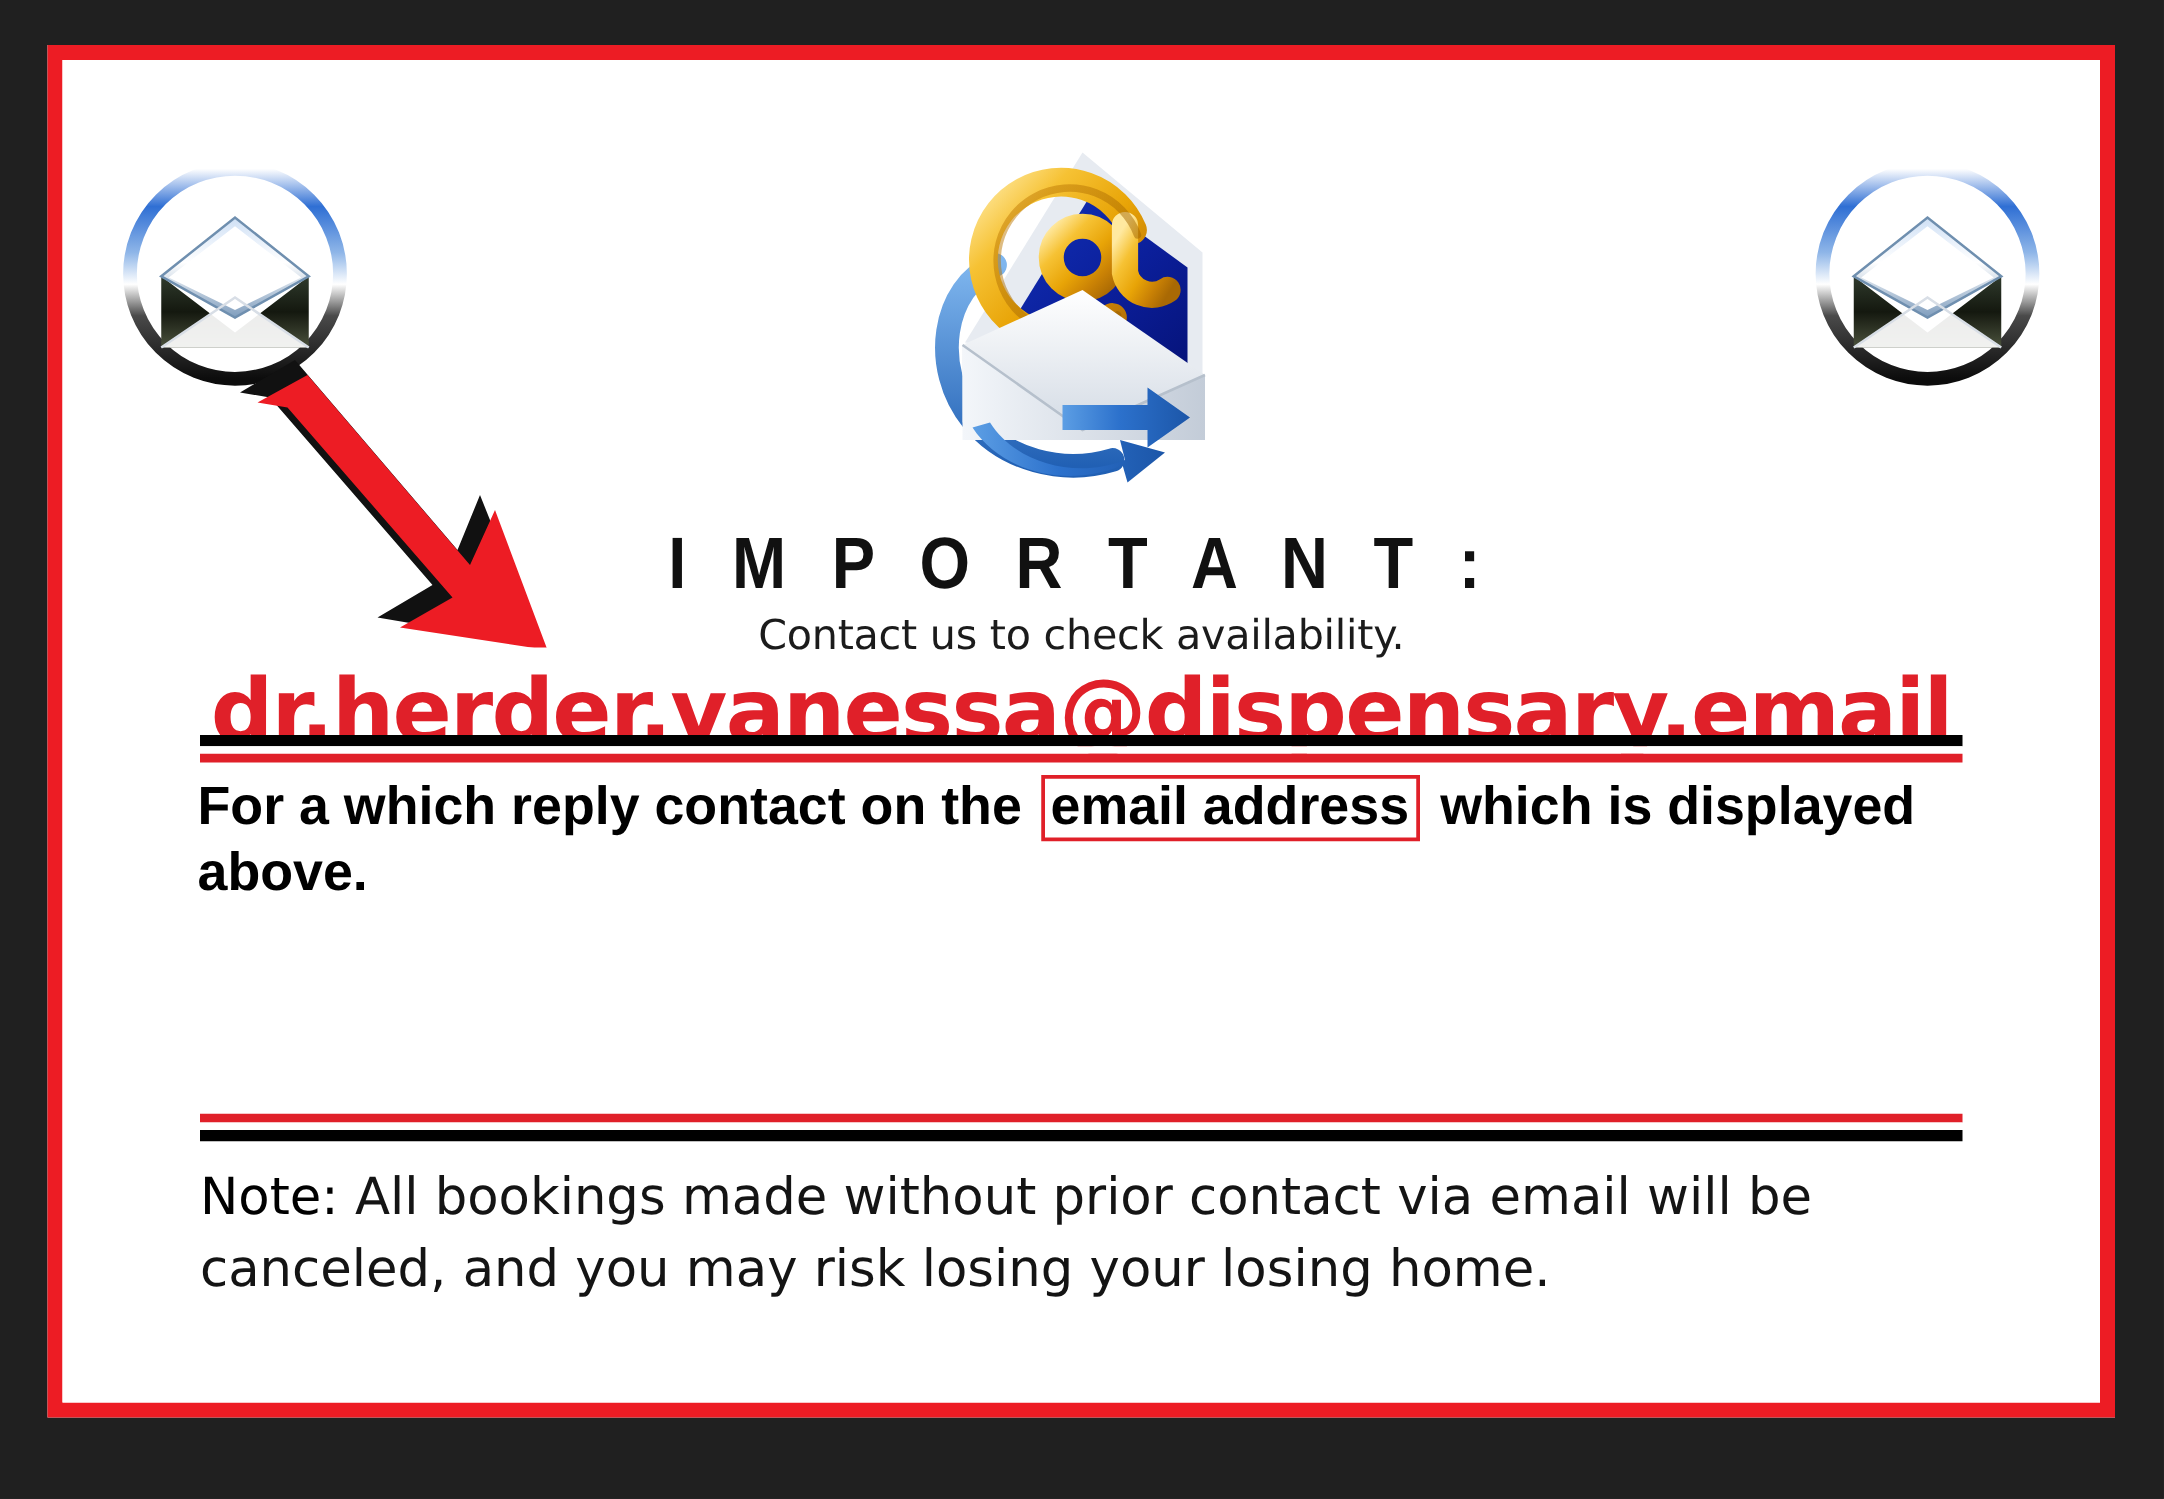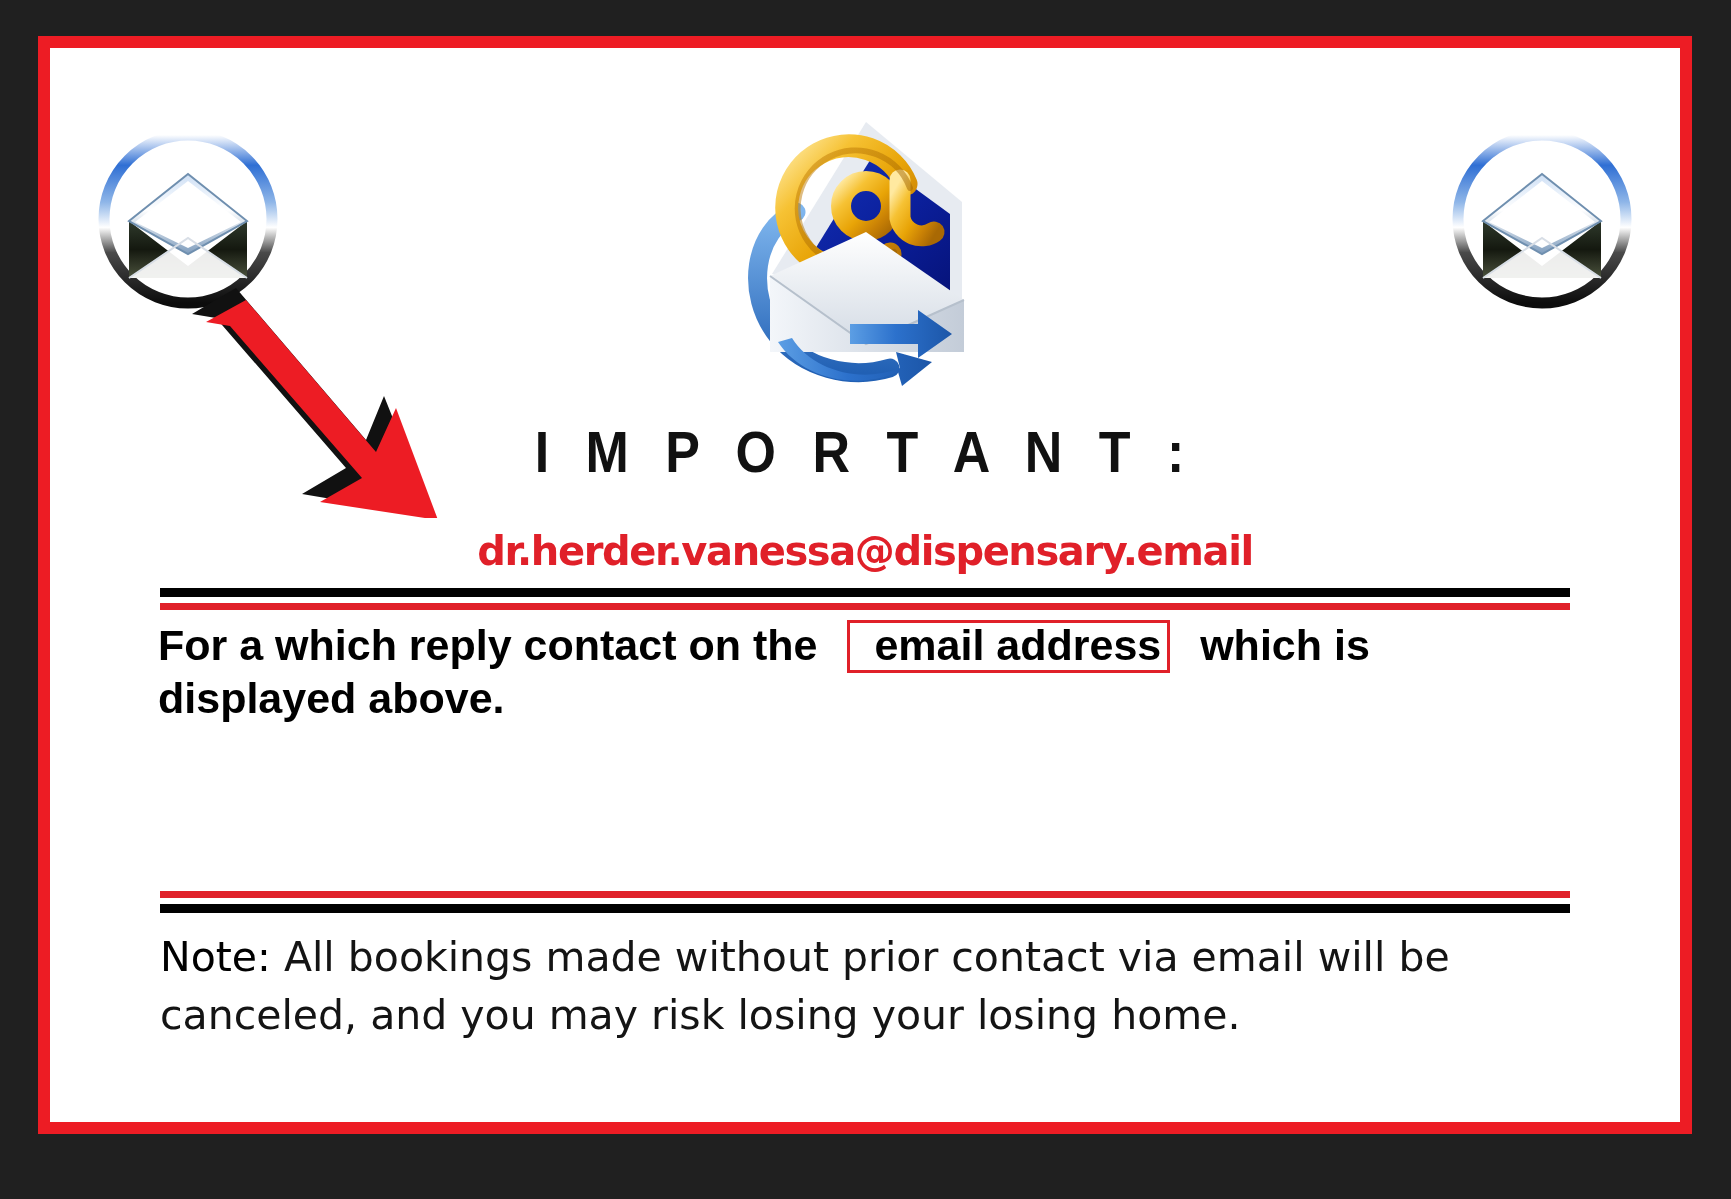--- a/index.html
+++ b/index.html
@@ -98,21 +98,21 @@
   }
 
   .email-line {
     position: absolute;
     top: 480px;
     left: 0;
     width: 100%;
     text-align: center;
     font-family: "DejaVu Sans", sans-serif;
     font-weight: bold;
-    font-size: 40px;
+    font-size: 70px;
     color: #E02029;
     letter-spacing: -1.4px;
     white-space: nowrap;
   }
 
   
   .rule-block {
     position: absolute;
     left: 110px;
     width: 1410px;
@@ -134,23 +134,23 @@
     font-weight: bold;
     font-size: 43px;
     line-height: 1.18;
   }
   .para-1 { top: 572px; }
   .para-2 { top: 712px; }
 
   .boxed {
     display: inline-block;
     border: 3px solid #E02029;
-    padding: 1px 6px 3px 24px;
+    padding: 1px 6px 3px 4px;
     line-height: 1.0;
-    margin: 0 18px;
+    margin: 0 4px;
   }
 
   
   .note-block {
     position: absolute;
     left: 110px;
     top: 880px;
     width: 1430px;
     font-family: "DejaVu Sans", sans-serif;
     font-size: 41px;
@@ -302,20 +302,21 @@
         <svg viewBox="0 0 290 230" width="290" height="230" aria-hidden="true">
 
           <path d="M22 26 L66 0 L196 152 L214 108 L262 228 L132 206 L176 180 L46 30 Z" fill="#111111"></path>
 
           <path d="M36 34 L76 12 L206 164 L226 120 L268 232 L150 214 L192 190 L60 38 Z" fill="#ED1C24"></path>
         </svg>
       </div>
 
       <div class="important">I M P O R T A N T :</div>
 
+      <div class="subline">Contact us to check availability.</div>
 
       <div class="email-line">dr.herder.vanessa@dispensary.email</div>
 
       <div class="rule-block rule-top">
         <div class="rule-black"></div>
         <div class="rule-gap"></div>
         <div class="rule-red"></div>
       </div>
 
       <div class="body-block para-1">

